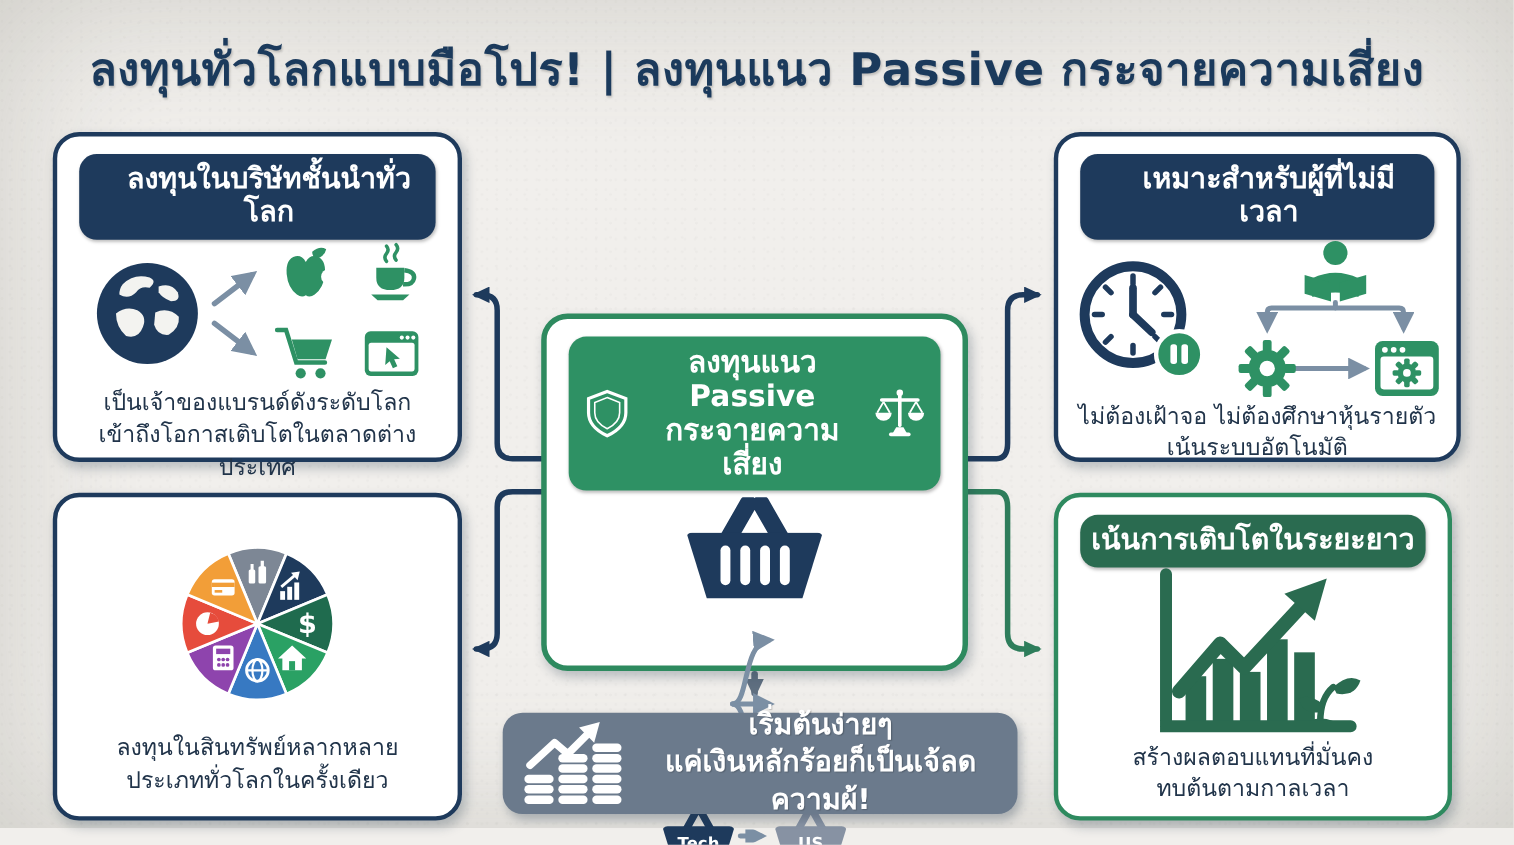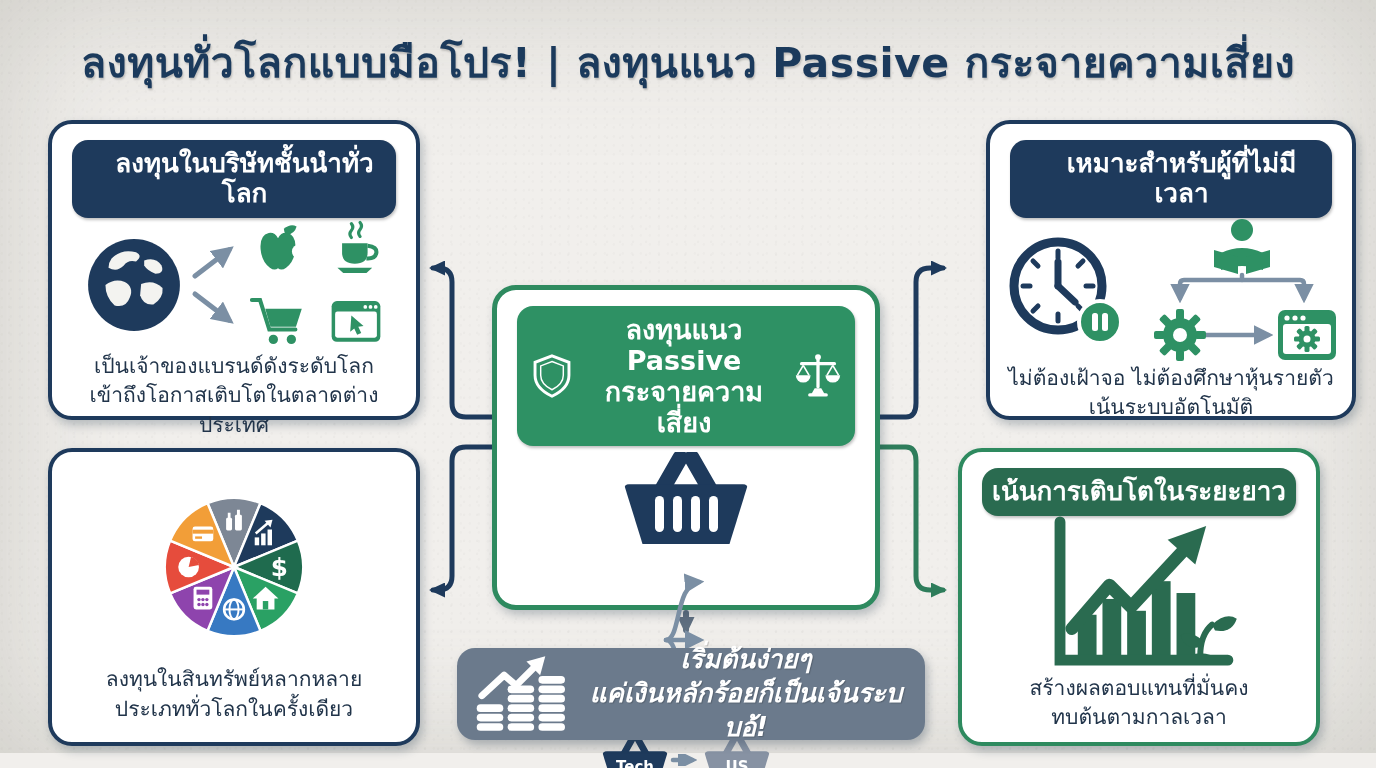--- a/index.html
+++ b/index.html
@@ -27,21 +27,21 @@
   .card{
     position:absolute;background:#fff;border-radius:24px;
     box-shadow:3px 5px 10px rgba(40,60,80,0.28);
     box-sizing:border-box;display:flex;flex-direction:column;
     padding:16px 14px 14px;
   }
   .navy-card{border:4px solid #1e3a5c;}
   .green-card{border:4px solid #2e8a5f;}
   .tl{left:48px;top:120px;width:372px;height:300px;}
   .bl{left:48px;top:448px;width:372px;height:298px;}
-  .tr{left:986px;top:120px;width:370px;height:300px;}
+  .tr{left:958px;top:120px;width:370px;height:300px;}
   .br{left:958px;top:448px;width:362px;height:298px;}
   .cc{left:492px;top:285px;width:388px;height:325px;border-width:5px;}
   .pill{
     border-radius:16px;color:#fff;text-align:center;font-weight:700;
     font-size:26px;line-height:1.15;padding:9px 10px;margin:0 6px;
     box-shadow:1px 2px 3px rgba(0,0,0,0.25);
   }
   .navy-pill{background:#1e3a5c;padding-left:31px;}
   .green-pill{background:#2e9164;display:flex;align-items:center;gap:6px;padding:8px 14px;}
   .dgreen-pill{background:#2a6b50;}
@@ -70,21 +70,21 @@
   .basket.big .b-body{width:124px;height:60px;}
   .slot{width:9px;height:36px;background:#fff;border-radius:5px;display:block;}
   .c-diagram{display:flex;align-items:center;justify-content:center;gap:4px;margin-top:6px;flex-direction:column;}
   .c-rows{display:flex;flex-direction:column;gap:9px;}
   .c-row{display:flex;align-items:center;gap:2px;}
   .c-desc{font-size:22.5px;margin-top:10px;}
   
   .banner{
     position:absolute;left:457px;top:648px;width:468px;height:92px;
     background:#6b7a8c;border-radius:18px;display:flex;align-items:center;
-    box-shadow:3px 5px 9px rgba(40,60,80,0.3);padding:0 18px;box-sizing:border-box;gap:14px;font-style:italic;
+    box-shadow:3px 5px 9px rgba(40,60,80,0.3);padding:0 18px;box-sizing:border-box;gap:14px;
   }
   .banner-text{flex:1;text-align:center;color:#fff;font-weight:700;font-size:26px;line-height:1.3;}
   .banner-text span{display:block;text-shadow:1px 1px 1px rgba(0,0,0,0.2);}
 </style>
 </head>
 <body>
 
 <div class="stage">
 
   <svg class="connectors" width="1376" height="768" viewBox="0 0 1376 768">
@@ -451,17 +451,17 @@
         <rect x="38" y="36" width="31" height="9" rx="4.5"></rect>
       <rect x="74" y="80" width="31" height="9" rx="4.5"></rect>
         <rect x="74" y="69" width="31" height="9" rx="4.5"></rect>
         <rect x="74" y="58" width="31" height="9" rx="4.5"></rect>
         <rect x="74" y="47" width="31" height="9" rx="4.5"></rect>
         <rect x="74" y="36" width="31" height="9" rx="4.5"></rect>
         <rect x="74" y="25" width="31" height="9" rx="4.5"></rect>
     </svg>
     <div class="banner-text">
       <span>เริ่มต้นง่ายๆ</span>
-      <span>แค่เงินหลักร้อยก็เป็นเจ้นระบบอ้!</span>
+      <span>แค่เงินหลักร้อยก็เป็นเจ้ลดความผ้!</span>
     </div>
   </div>
 
 </div>
 
 </body></html>

